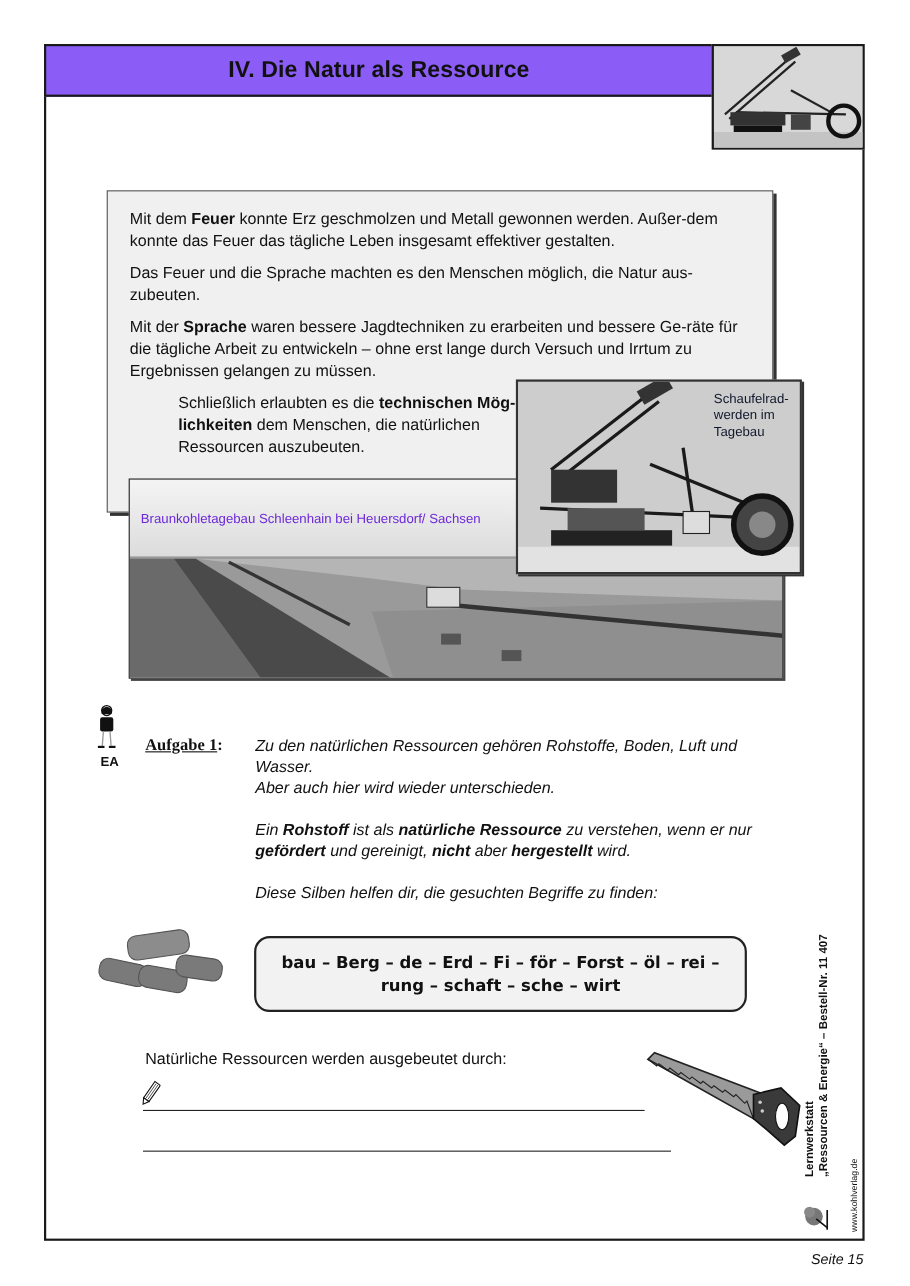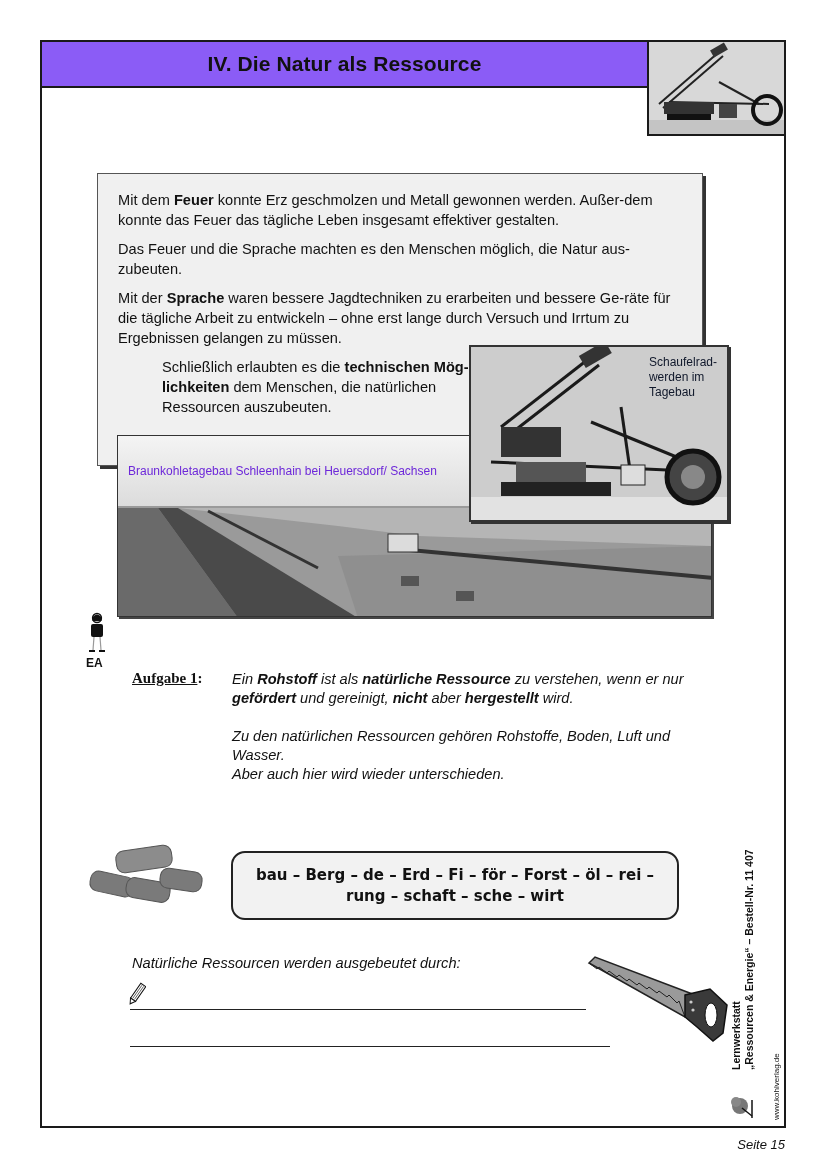--- a/index.html
+++ b/index.html
@@ -17,32 +17,32 @@
                background:#f0f0f0; border:1px solid #555; box-sizing:border-box;
                box-shadow:3px 3px 0 #333; }
   .intro-text { position:absolute; left:118px; top:190px; width:570px; font-size:14.6px; line-height:20px; }
   .intro-text p { margin:0 0 9px 0; }
   .intro-text .last { width:340px;margin-left:44px; }
   .photo { position:absolute; border:1px solid #333; box-sizing:border-box; overflow:hidden; }
   .photo-mine { left:117px; top:435px; width:595px; height:182px; background:#bbb; box-shadow:2px 2px 0 #444;}
   .photo-bagger { left:469px; top:345px; width:260px; height:177px; background:#c9c9c9; box-shadow:2px 2px 0 #333; border:2px solid #333;}
   .caption-mine { position:absolute; left:10px; top:8px; font-size:12px; color:#6d28d9;margin-top:20px; }
   .caption-bagger { position:absolute; right:10px; top:8px; font-size:12px; line-height:15px; text-align:left; color:#0f172a; }
-  .ea { position:absolute; left:86px; top:612px; width:22px; text-align:left; }
+  .ea { position:absolute; left:86px; top:640px; width:22px; text-align:right; }
   .ea-label { font-size:12px; font-weight:bold; margin-top:-2px; }
   .task-label { position:absolute; left:132px; top:670px; font-size:15px; font-weight:bold;font-family:Liberation Serif, serif; }
   .task-label u { text-decoration:underline; }
   .task-text { position:absolute; left:232px; top:670px; width:470px; font-size:14.6px; line-height:19px; font-style:italic; }
   .task-text p { margin:0 0 19px 0; }
   .syllable-box { position:absolute; left:231px; top:851px; width:448px; height:69px;
                   border:2px solid #222; border-radius:14px; box-sizing:border-box; background:#f2f2f2;
                   display:flex; align-items:center; justify-content:center; text-align:center;
                   font-family:"DejaVu Sans", sans-serif; font-weight:bold; font-size:15px; line-height:21px; padding:0 20px; }
   .fish { position:absolute; left:86px; top:840px; width:122px; height:70px; }
-  .answer-prompt { position:absolute; left:132px; top:955px; font-size:14.6px; font-style:italic; }
+  .answer-prompt { position:absolute; left:132px; top:955px; font-size:14.6px; }
   .line { position:absolute; height:0; border-top:1.3px solid #222; }
   .pencil { position:absolute; left:128px; top:981px; width:18px; height:26px; }
   .saw { position:absolute; left:585px; top:955px; width:150px; height:90px; }
   .side-strip { position:absolute; left:730px; top:795px; width:60px; height:325px; }
   .side-text { position:absolute; left:0; top:0; width:325px; height:60px;
                transform-origin:0 0; transform:translate(0px,325px) rotate(-90deg);
                font-size:10.5px; line-height:13px; }
   .side-text .row1 { font-weight:bold; }
   .logo { position:absolute; left:730px; top:1090px; width:30px; height:30px; }
   .page-no { position:absolute; right:42px; top:1137px; font-size:13px; font-style:italic; }
@@ -142,25 +142,26 @@
     <rect x="13" y="38" width="6" height="2" fill="#111"></rect>
   </svg>
   <div class="ea-label">EA</div>
 </div>
 
 <div class="task-label">
   <u>Aufgabe 1</u><span>:</span>
 </div>
 
 <div class="task-text">
-  <p><span>Ein </span><b>Rohstoff</b><span> ist als </span><b>natürliche Ressource</b><span> zu verstehen, wenn er nur </span><b>gefördert</b><span> und gereinigt, </span><b>nicht</b><span> aber </span><b>hergestellt</b><span> wird.</span></p>
   <p>
     <span>Zu den natürlichen Ressourcen gehören Rohstoffe, Boden, Luft und Wasser.</span><br>
     <span>Aber auch hier wird wieder unterschieden.</span>
   </p>
+  <p><span>Ein </span><b>Rohstoff</b><span> ist als </span><b>natürliche Ressource</b><span> zu verstehen, wenn er nur </span><b>gefördert</b><span> und gereinigt, </span><b>nicht</b><span> aber </span><b>hergestellt</b><span> wird.</span></p>
+  <p>Diese Silben helfen dir, die gesuchten Begriffe zu finden:</p>
 </div>
 
 <div class="fish">
   <svg width="122" height="70" viewBox="0 0 122 70">
     <g fill="#7a7a7a" stroke="#555" stroke-width="1">
       <rect x="4" y="34" width="44" height="20" rx="8" transform="rotate(12 26 44)"></rect>
       <rect x="40" y="40" width="44" height="20" rx="8" transform="rotate(10 62 50)"></rect>
       <rect x="74" y="30" width="42" height="20" rx="8" transform="rotate(8 95 40)"></rect>
       <rect x="30" y="8" width="56" height="22" rx="8" fill="#8c8c8c" transform="rotate(-8 58 19)"></rect>
     </g>

